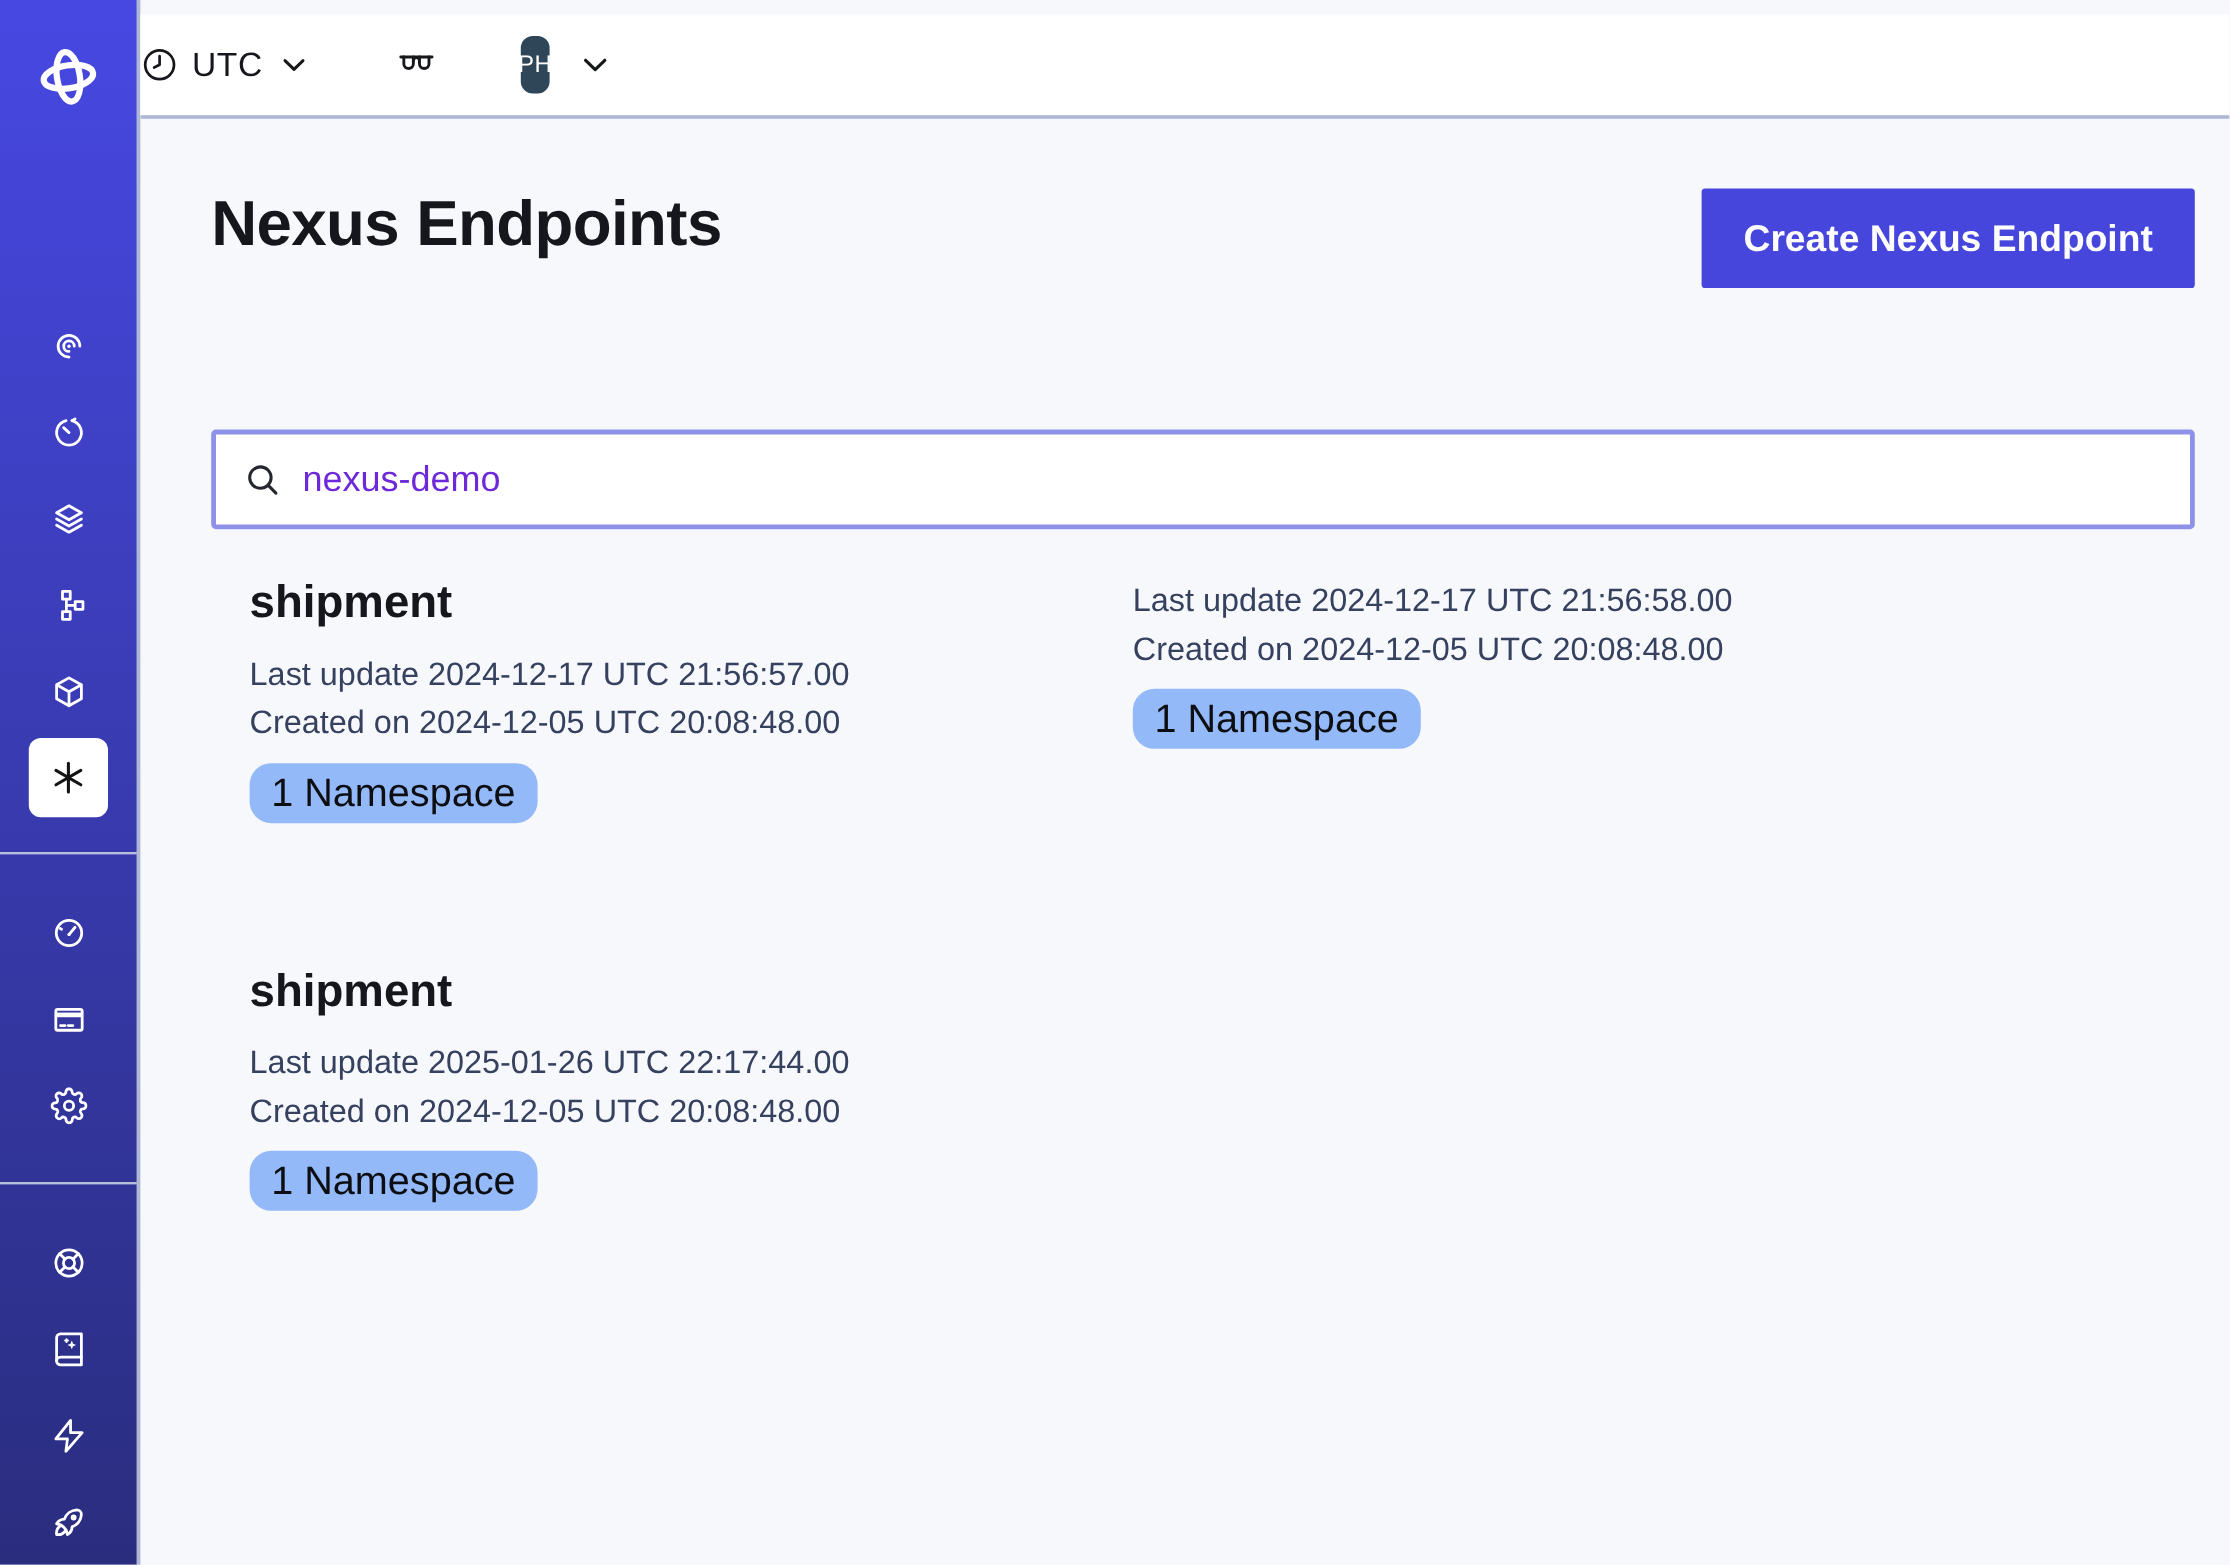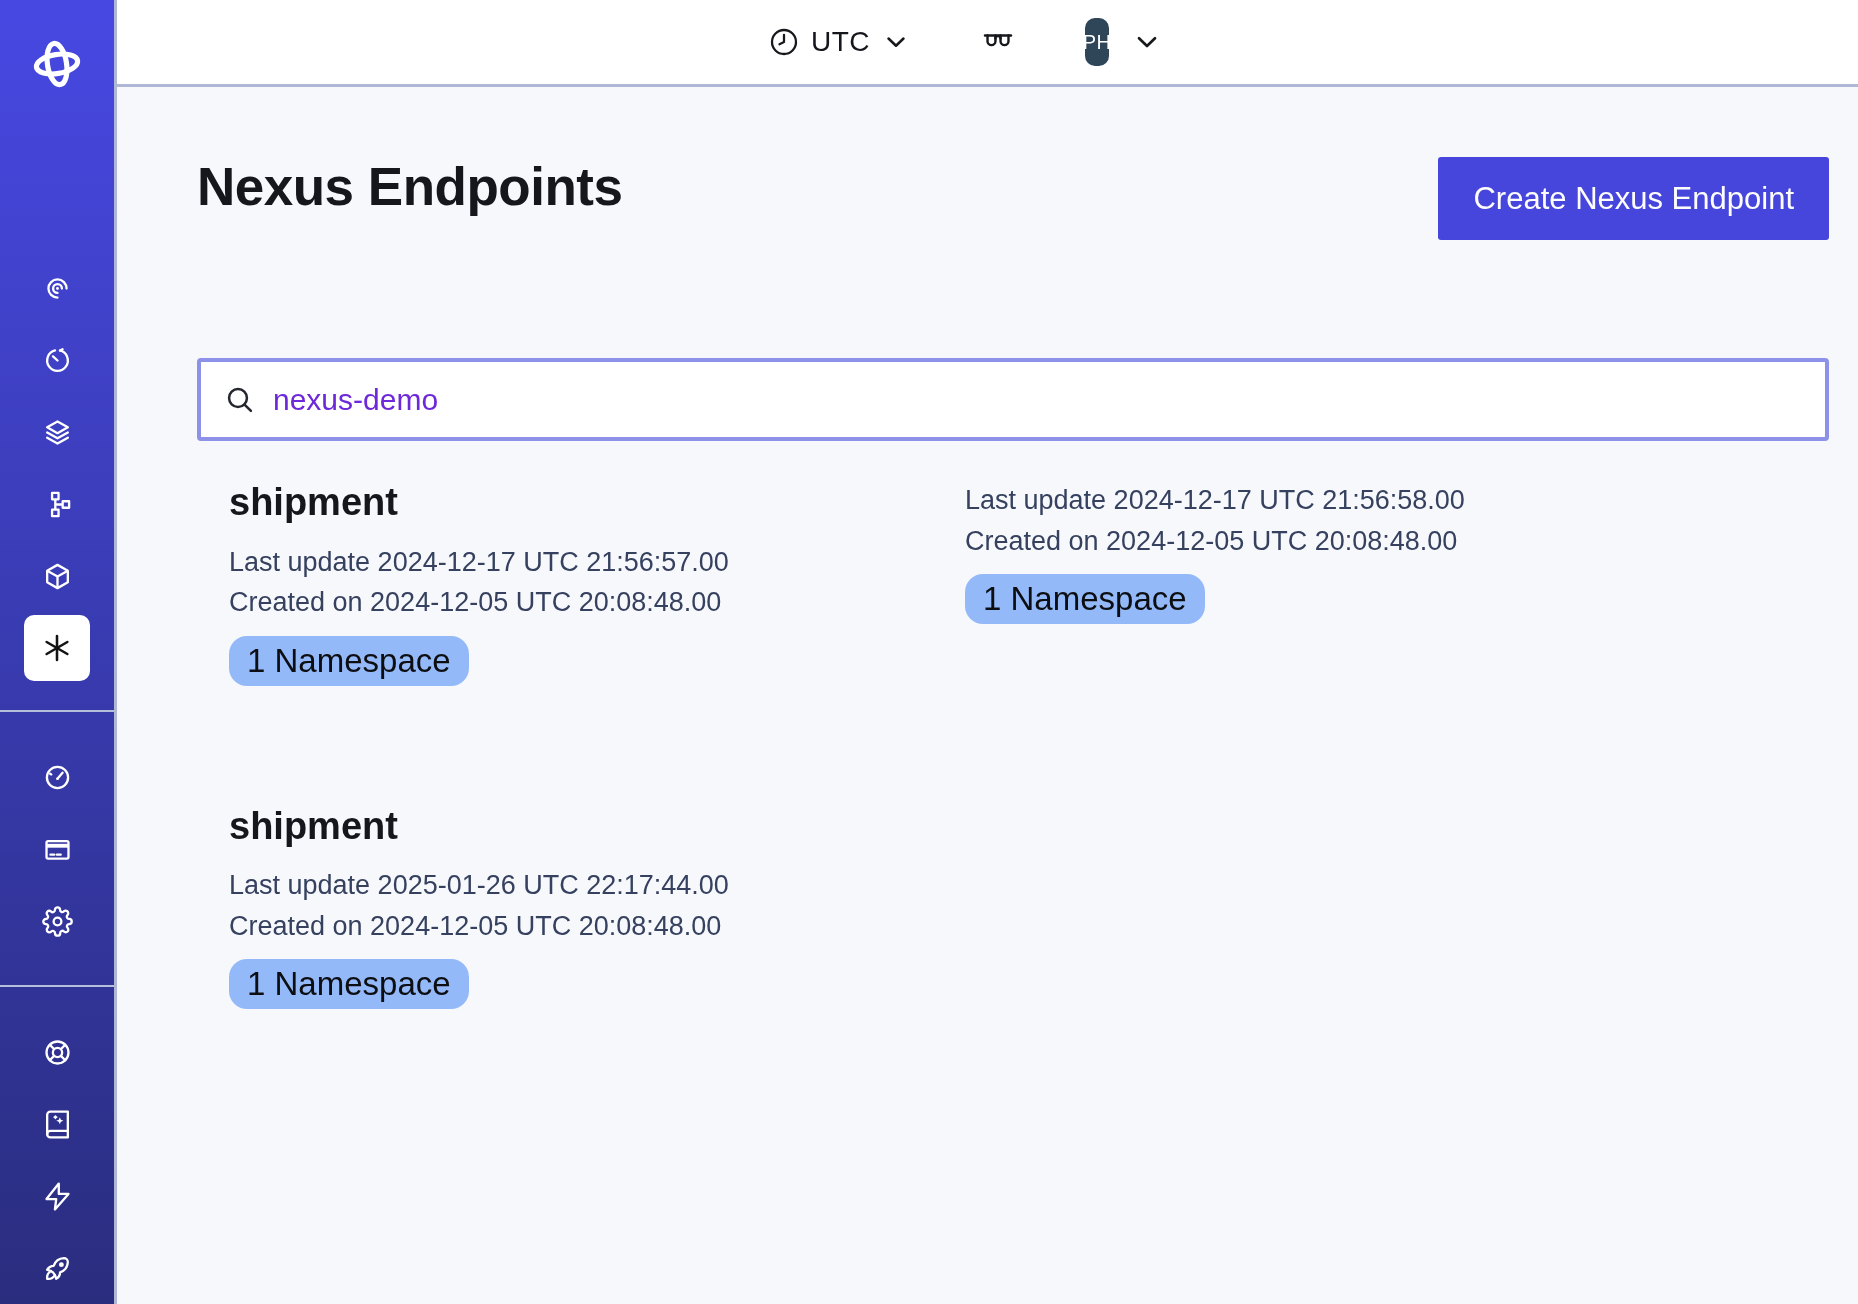--- a/index.html
+++ b/index.html
@@ -28,39 +28,39 @@
   .nav-item{
     width:66px;height:66px;display:flex;align-items:center;justify-content:center;
     background:transparent;border:none;border-radius:10px;cursor:pointer;padding:0;
   }
   .nav-item.active{background:#ffffff}
   .side-divider{position:absolute;left:0;width:114px;border:none;border-top:2px solid #b6bfda;margin:0}
   .side-divider.d1{top:710px}
   .side-divider.d2{top:985px}
   
   .topbar{
-    position:absolute;left:117px;top:0;width:1741px;height:87px;background:#ffffff;
+    position:absolute;left:117px;top:12px;width:1741px;height:87px;background:#ffffff;
     border-bottom:3px solid var(--border);
-    display:flex;align-items:center;justify-content:center;padding-right:44px;
+    display:flex;align-items:center;justify-content:flex-start;padding-right:44px;
   }
   .tz-button{display:flex;align-items:center;gap:11px;background:none;border:none;cursor:pointer;
     font-family:inherit;font-size:28px;color:var(--text-primary);padding:0}
   .tz-label{letter-spacing:.5px}
   .glasses-button{background:none;border:none;cursor:pointer;padding:0;margin:0 68px;display:flex;align-items:center}
   .user-cluster{display:flex;align-items:center;gap:22px}
   .avatar{width:24px;height:48px;border-radius:10px;background:var(--avatar-bg);color:#fff;
     display:flex;align-items:center;justify-content:center;font-size:20px;letter-spacing:.5px;cursor:pointer}
   .chev-btn{background:none;border:none;padding:0;cursor:pointer;display:flex;align-items:center}
   
-  .main{position:absolute;left:117px;top:87px;width:1741px;height:1217px;padding:0 29px 0 80px}
+  .main{position:absolute;left:117px;top:87px;width:1741px;height:1217px;padding:0 29px 0 59px}
   .page-head{display:flex;justify-content:space-between;align-items:flex-start;margin-top:70px}
   .page-title{margin:0;font-size:53px;font-weight:700;letter-spacing:-.5px;color:var(--text-primary);line-height:1.15}
   .create-button{
     background:var(--accent);color:#fdfdfe;border:none;border-radius:3px;cursor:pointer;
-    height:83px;padding:0 35px;font-family:inherit;font-size:31px;line-height:1;
+    height:83px;padding:0 35px;font-family:inherit;font-size:31px;line-height:1;font-weight:bold;
   }
   .search-box{
     margin-top:118px;height:83px;background:#ffffff;border:4px solid var(--search-border);
     border-radius:4px;display:flex;align-items:center;gap:17px;padding:0 23px;
   }
   .search-box input{
     flex:1;border:none;outline:none;background:transparent;font-family:Liberation Sans, sans-serif;
     font-size:30px;color:#6d28d9;padding:0;
   }
   .endpoint-grid{

